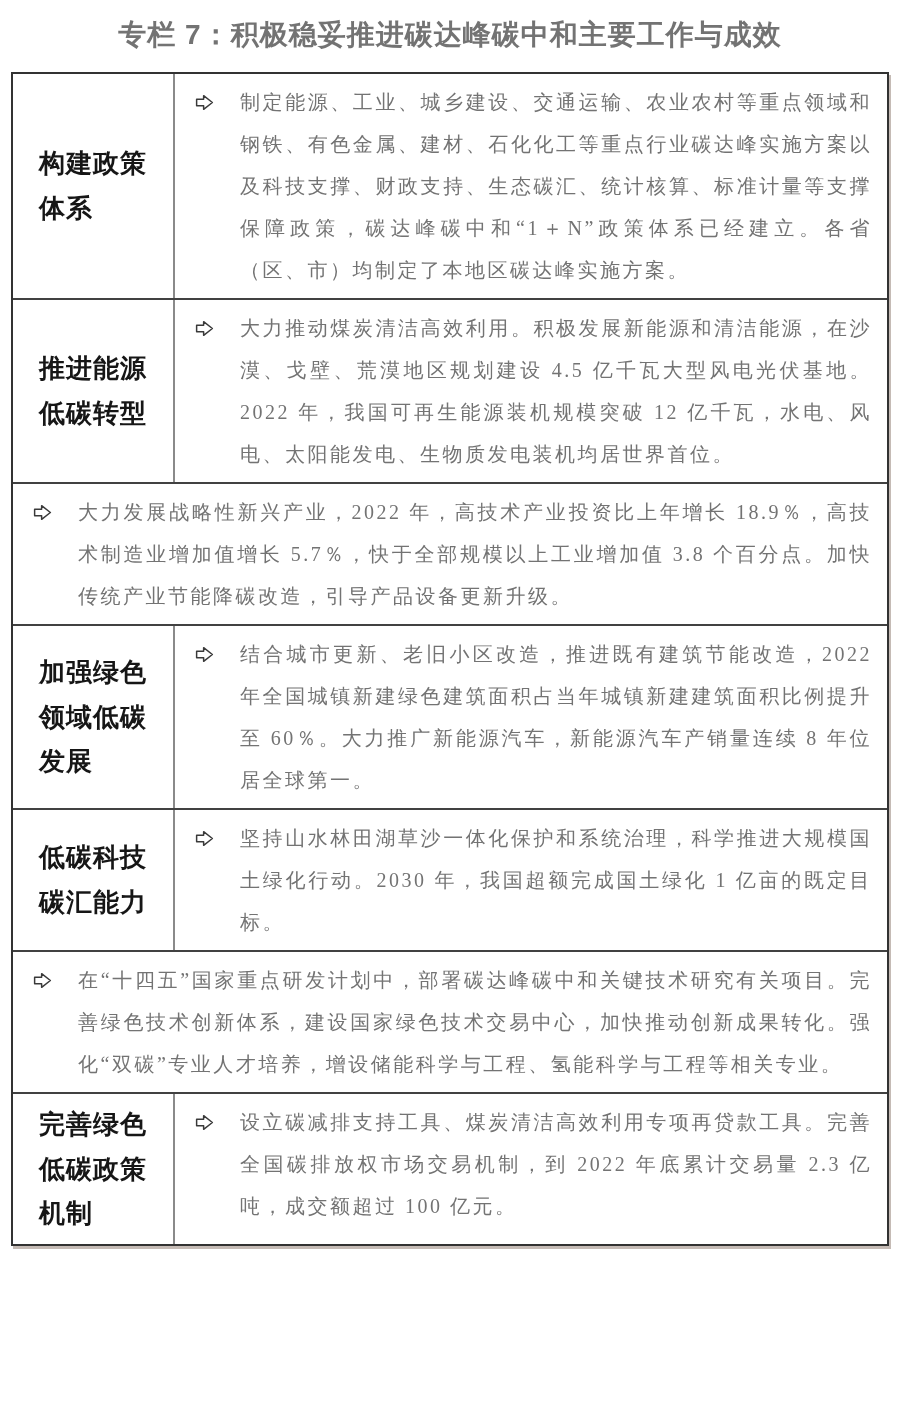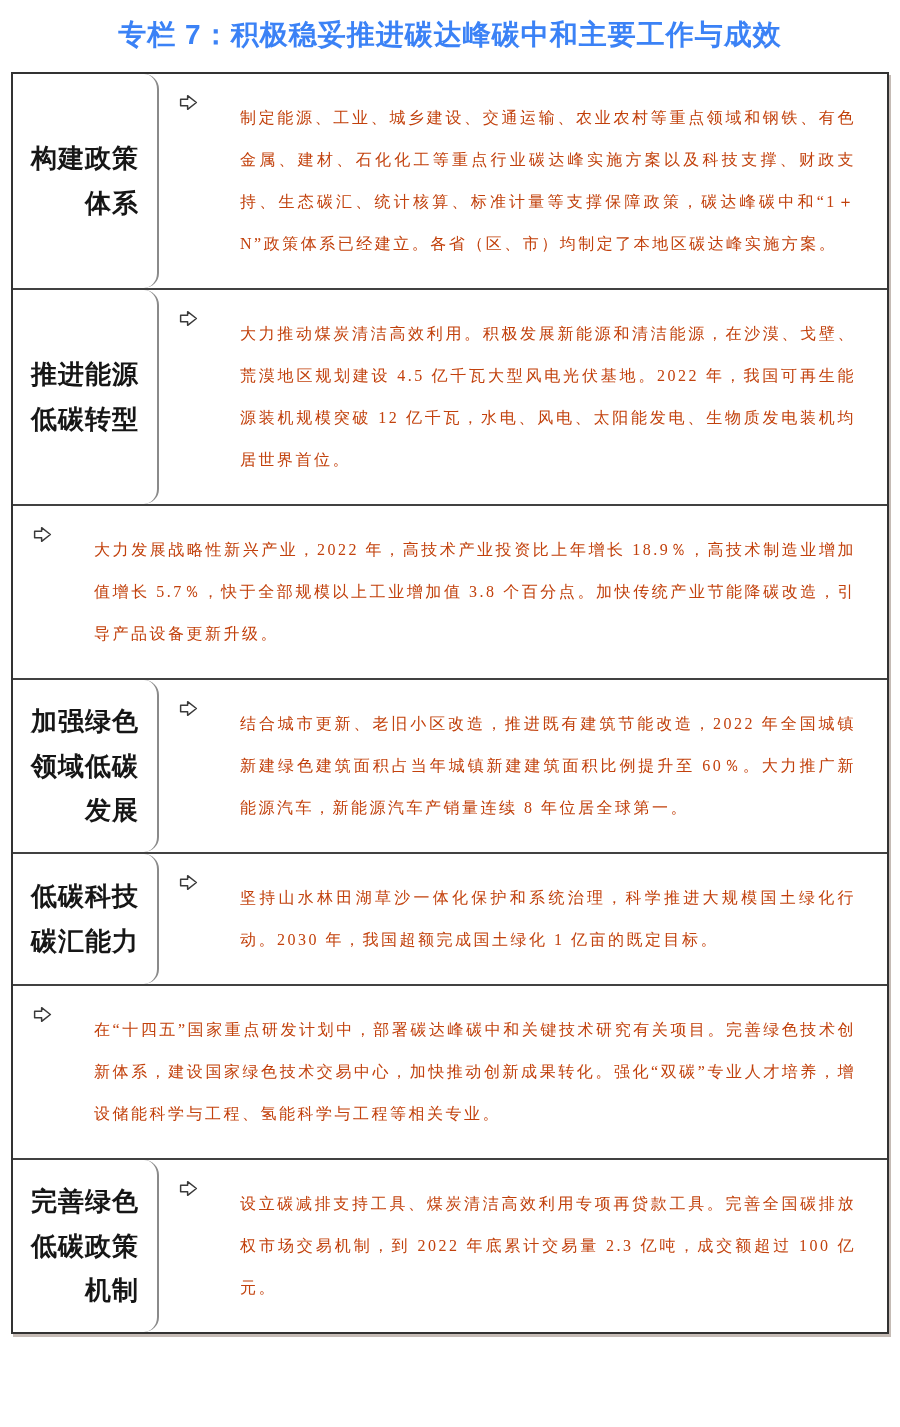--- a/index.html
+++ b/index.html
@@ -14,21 +14,21 @@
     font-family: "Liberation Sans", sans-serif;
     color: #1c1c1c;
   }
   .page-title {
     margin: 16px 0 8px 0;
     text-align: center;
     font-family: "Liberation Sans", sans-serif;
     font-weight: bold;
     font-size: 28px;
     letter-spacing: 1px;
-    color: #3b82f6;
+    color: #737373;
   }
   .box-table {
     margin: 18px 11px 0 11px;
     border: 2px solid #323232;
     box-shadow: 2px 3px 0 rgba(140, 120, 108, 0.5);
     background: #ffffff;
   }
   .box-row {
     display: flex;
     align-items: stretch;
@@ -37,23 +37,22 @@
   .box-row:first-child {
     border-top: none;
   }
   .label-cell {
     flex: 0 0 140px;
     width: 140px;
     border-right: 2px solid #8a8a8a;
     display: flex;
     align-items: center;
     justify-content: center;
-    text-align: right;
-    padding: 8px 2px;
-    border-radius: 15px;
+    text-align: left;
+    padding: 8px 10px;
   }
   .label-text {
     white-space: pre-line;
     font-family: "Liberation Sans", sans-serif;
     font-weight: bold;
     font-size: 26px;
     line-height: 1.72;
     letter-spacing: 1px;
     color: #161616;
   }
@@ -69,29 +68,29 @@
     height: 26px;
     margin-top: 9px;
     margin-right: 22px;
   }
   .bullet svg {
     display: block;
     width: 21px;
     height: 25px;
   }
   .content-text {
-    margin: 16px;
+    margin: 0;
     flex: 1;
     font-family: "Liberation Serif", serif;
-    font-size: 16px;
+    font-size: 20px;
     line-height: 42px;
     letter-spacing: 2.5px;
     text-align: justify;
     text-justify: inter-ideograph;
-    color: #c2410c;
+    color: #737373;
   }
 </style>
 </head>
 <body>
 
 <h1 class="page-title">专栏 7：积极稳妥推进碳达峰碳中和主要工作与成效</h1>
 
 <div class="box-table">
 
   <div class="box-row">

